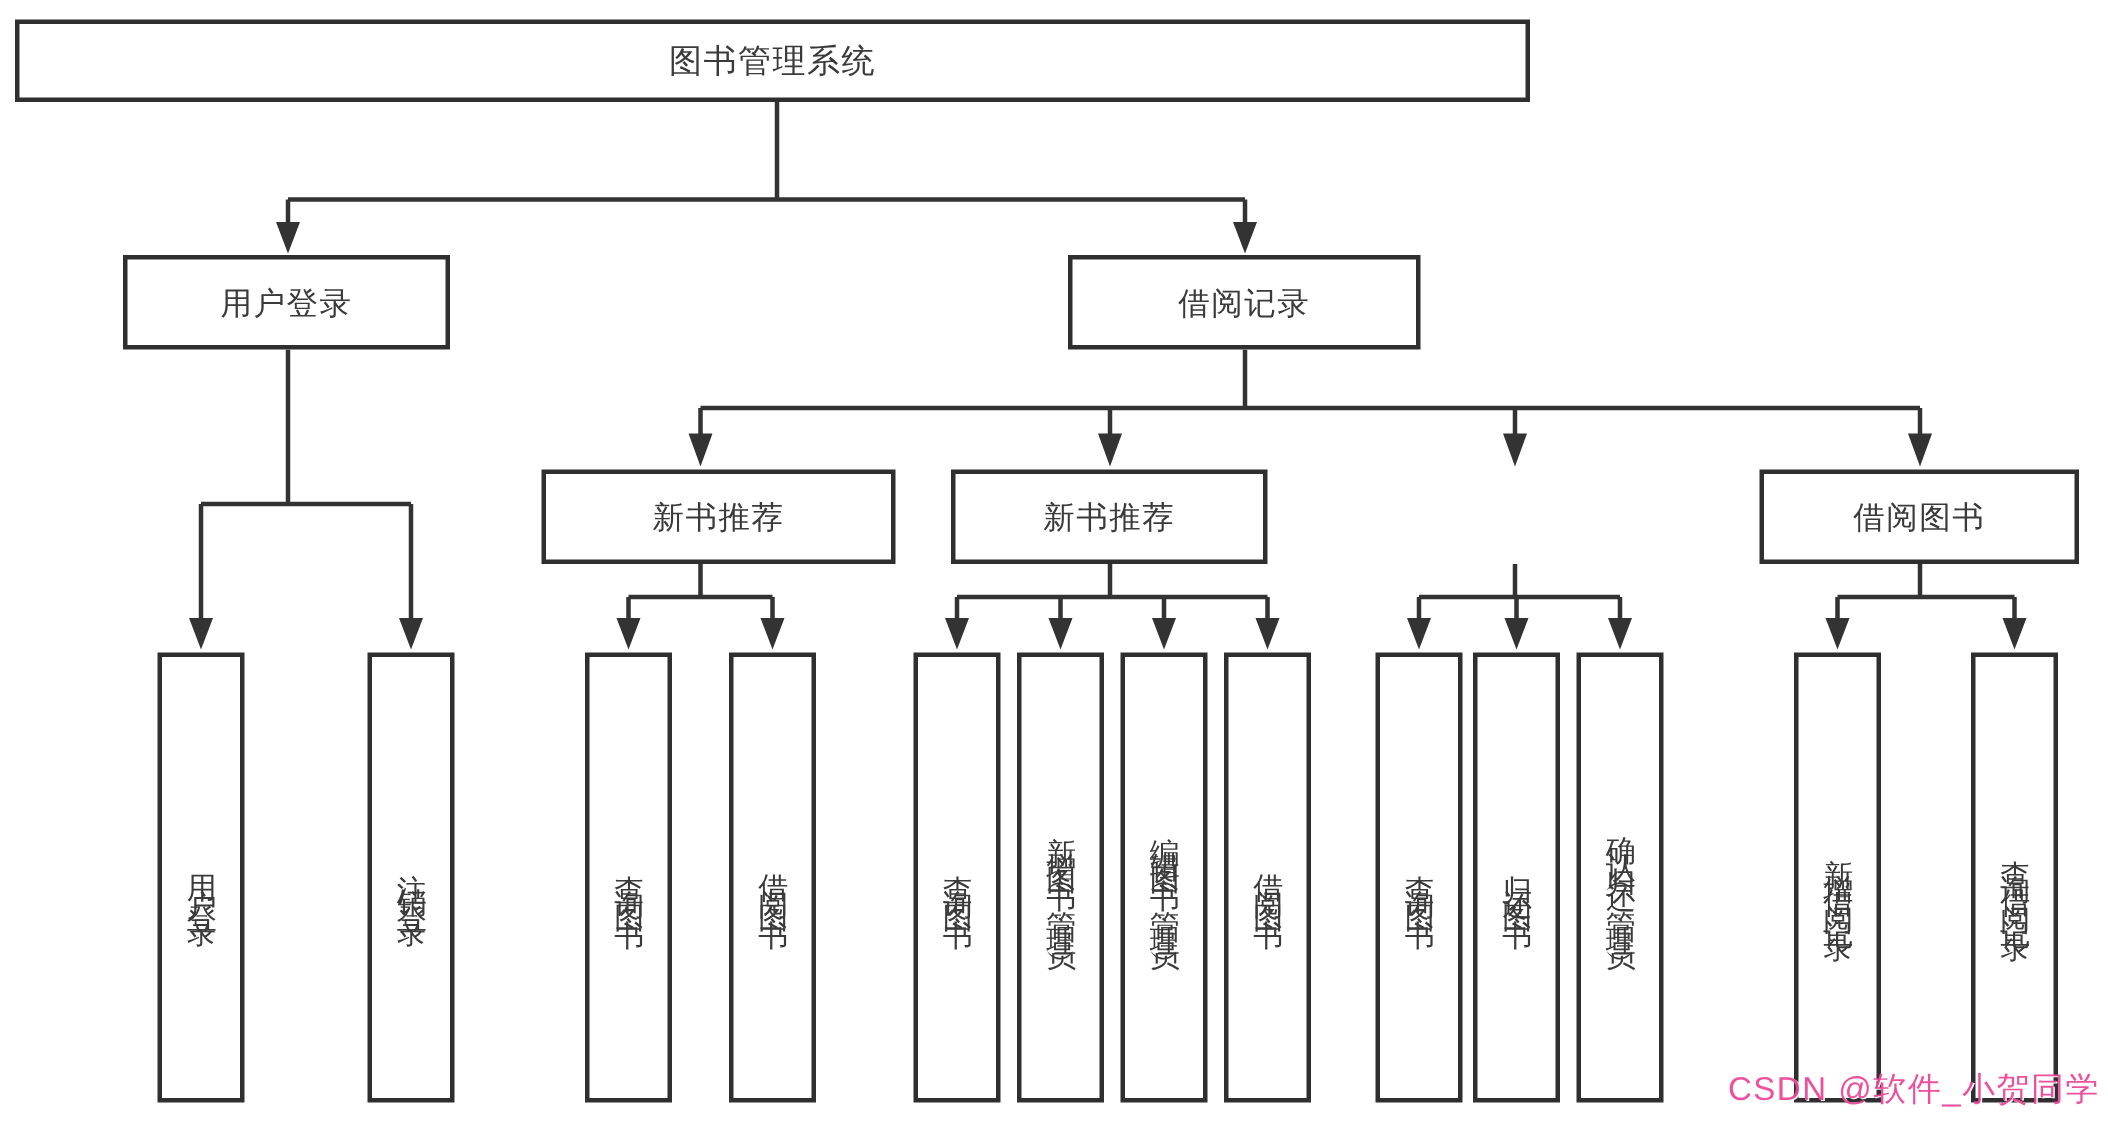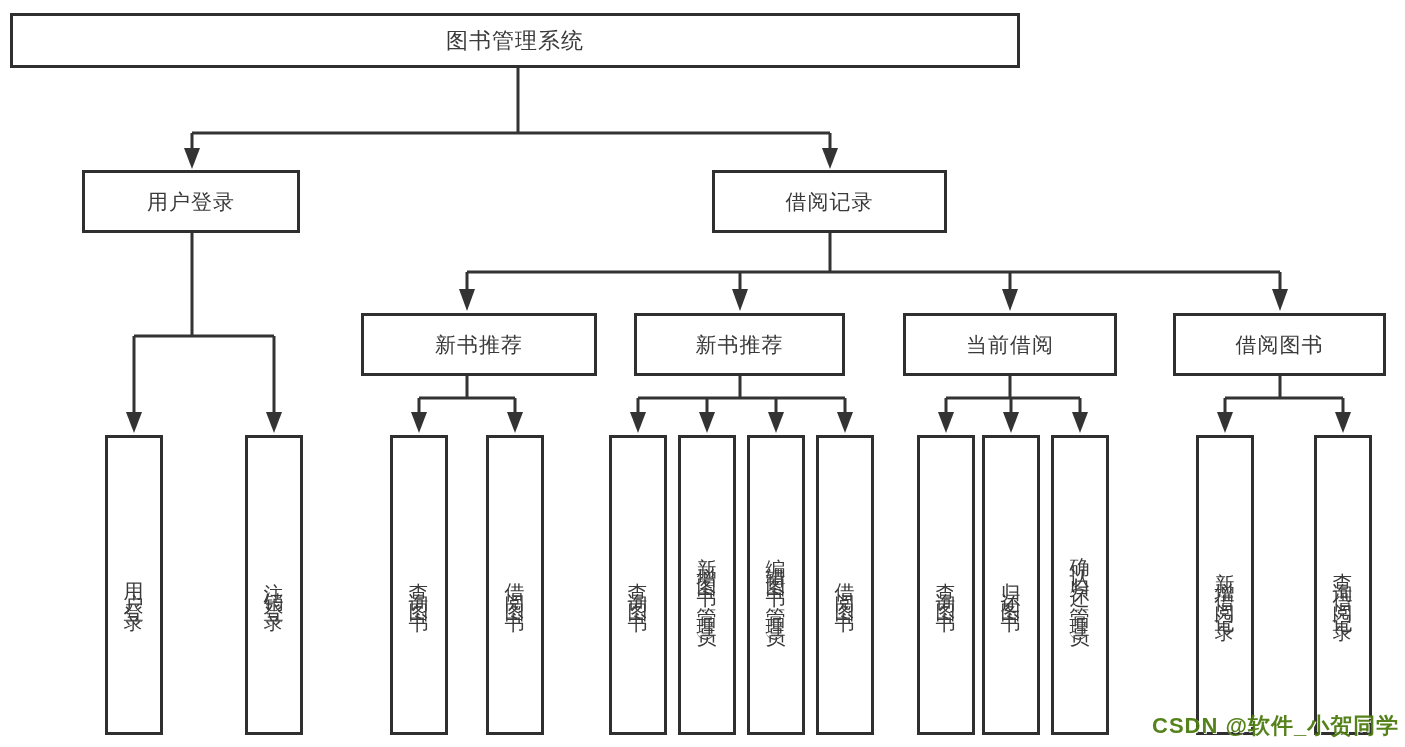--- a/index.html
+++ b/index.html
@@ -14,22 +14,22 @@
     font-size:21px;letter-spacing:1px;white-space:nowrap;
   }
   .root{font-size:22px;}
   .vbox{
     writing-mode:vertical-rl;text-orientation:mixed;
     font-size:20px;letter-spacing:10px;line-height:1;
     padding-top:4px;
   }
   .watermark{
     position:absolute;left:1152px;top:711px;z-index:5;
-    font-size:22px;color:#4d7c0f;letter-spacing:1px;white-space:nowrap;
-    text-shadow:1px 1px 0 #ffffff;opacity:.95;font-weight:bold;
+    font-size:22px;color:#ec4899;letter-spacing:1px;white-space:nowrap;
+    text-shadow:1px 1px 0 #ffffff;opacity:.95;
   }
 </style>
 </head>
 <body>
 
 <div class="canvas">
 
   <svg class="wires" width="1405" height="747" viewBox="0 0 1405 747">
     <g stroke="#333333" stroke-width="3" fill="none">
       <path d="M518,68 V133 M192,133 H830 M192,133 V150 M830,133 V150"></path>
@@ -93,21 +93,20 @@
     </g>
   </svg>
 
   <div class="box root" style="left:10px;top:13px;width:1010px;height:55px">图书管理系统</div>
 
   <div class="box" style="left:82px;top:170px;width:218px;height:63px">用户登录</div>
   <div class="box" style="left:712px;top:170px;width:235px;height:63px">借阅记录</div>
 
   <div class="box" style="left:361px;top:313px;width:236px;height:63px">新书推荐</div>
   <div class="box" style="left:634px;top:313px;width:211px;height:63px">新书推荐</div>
-  <div class="box" style="left:903px;top:313px;width:214px;height:63px">当前借阅</div>
   <div class="box" style="left:1173px;top:313px;width:213px;height:63px">借阅图书</div>
 
   <div class="box vbox" style="left:105px;top:435px;width:58px;height:300px">用户登录</div>
   <div class="box vbox" style="left:245px;top:435px;width:58px;height:300px">注销登录</div>
 
   <div class="box vbox" style="left:390px;top:435px;width:58px;height:300px">查询图书</div>
   <div class="box vbox" style="left:486px;top:435px;width:58px;height:300px">借阅图书</div>
 
   <div class="box vbox" style="left:609px;top:435px;width:58px;height:300px">查询图书</div>
   <div class="box vbox" style="left:678px;top:435px;width:58px;height:300px">新增图书（管理员）</div>

